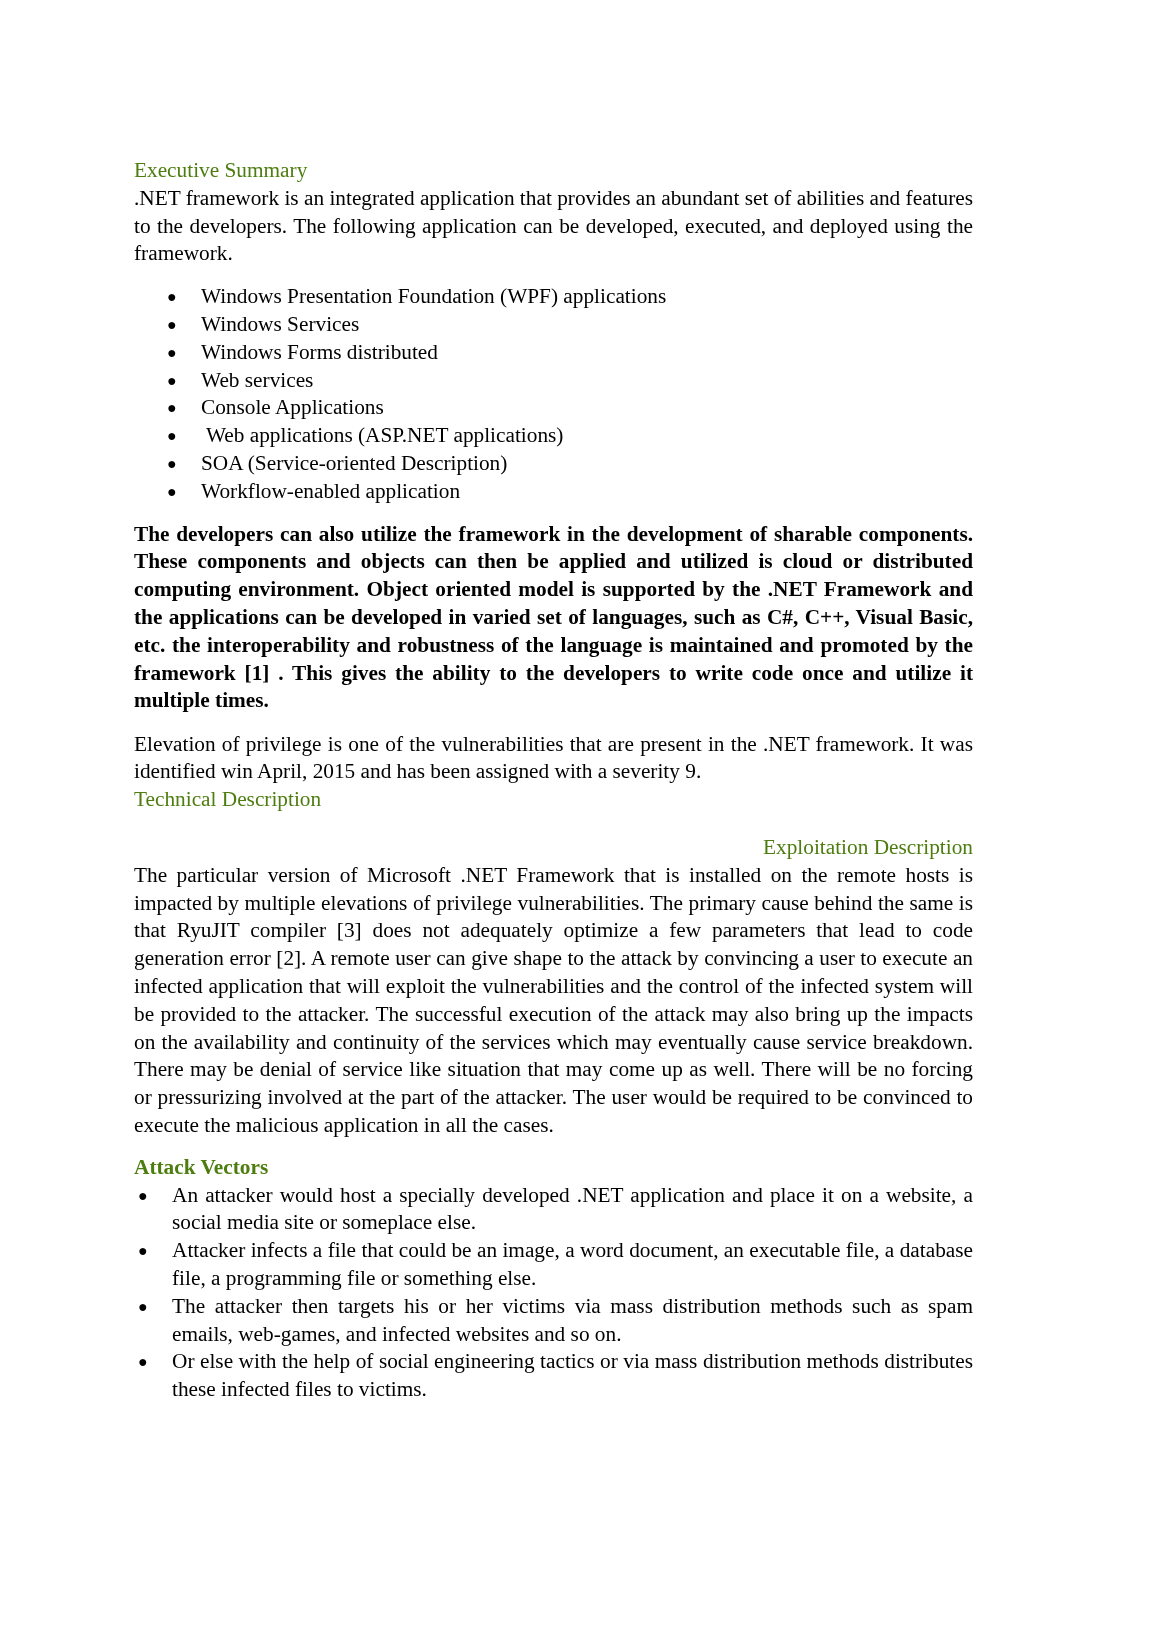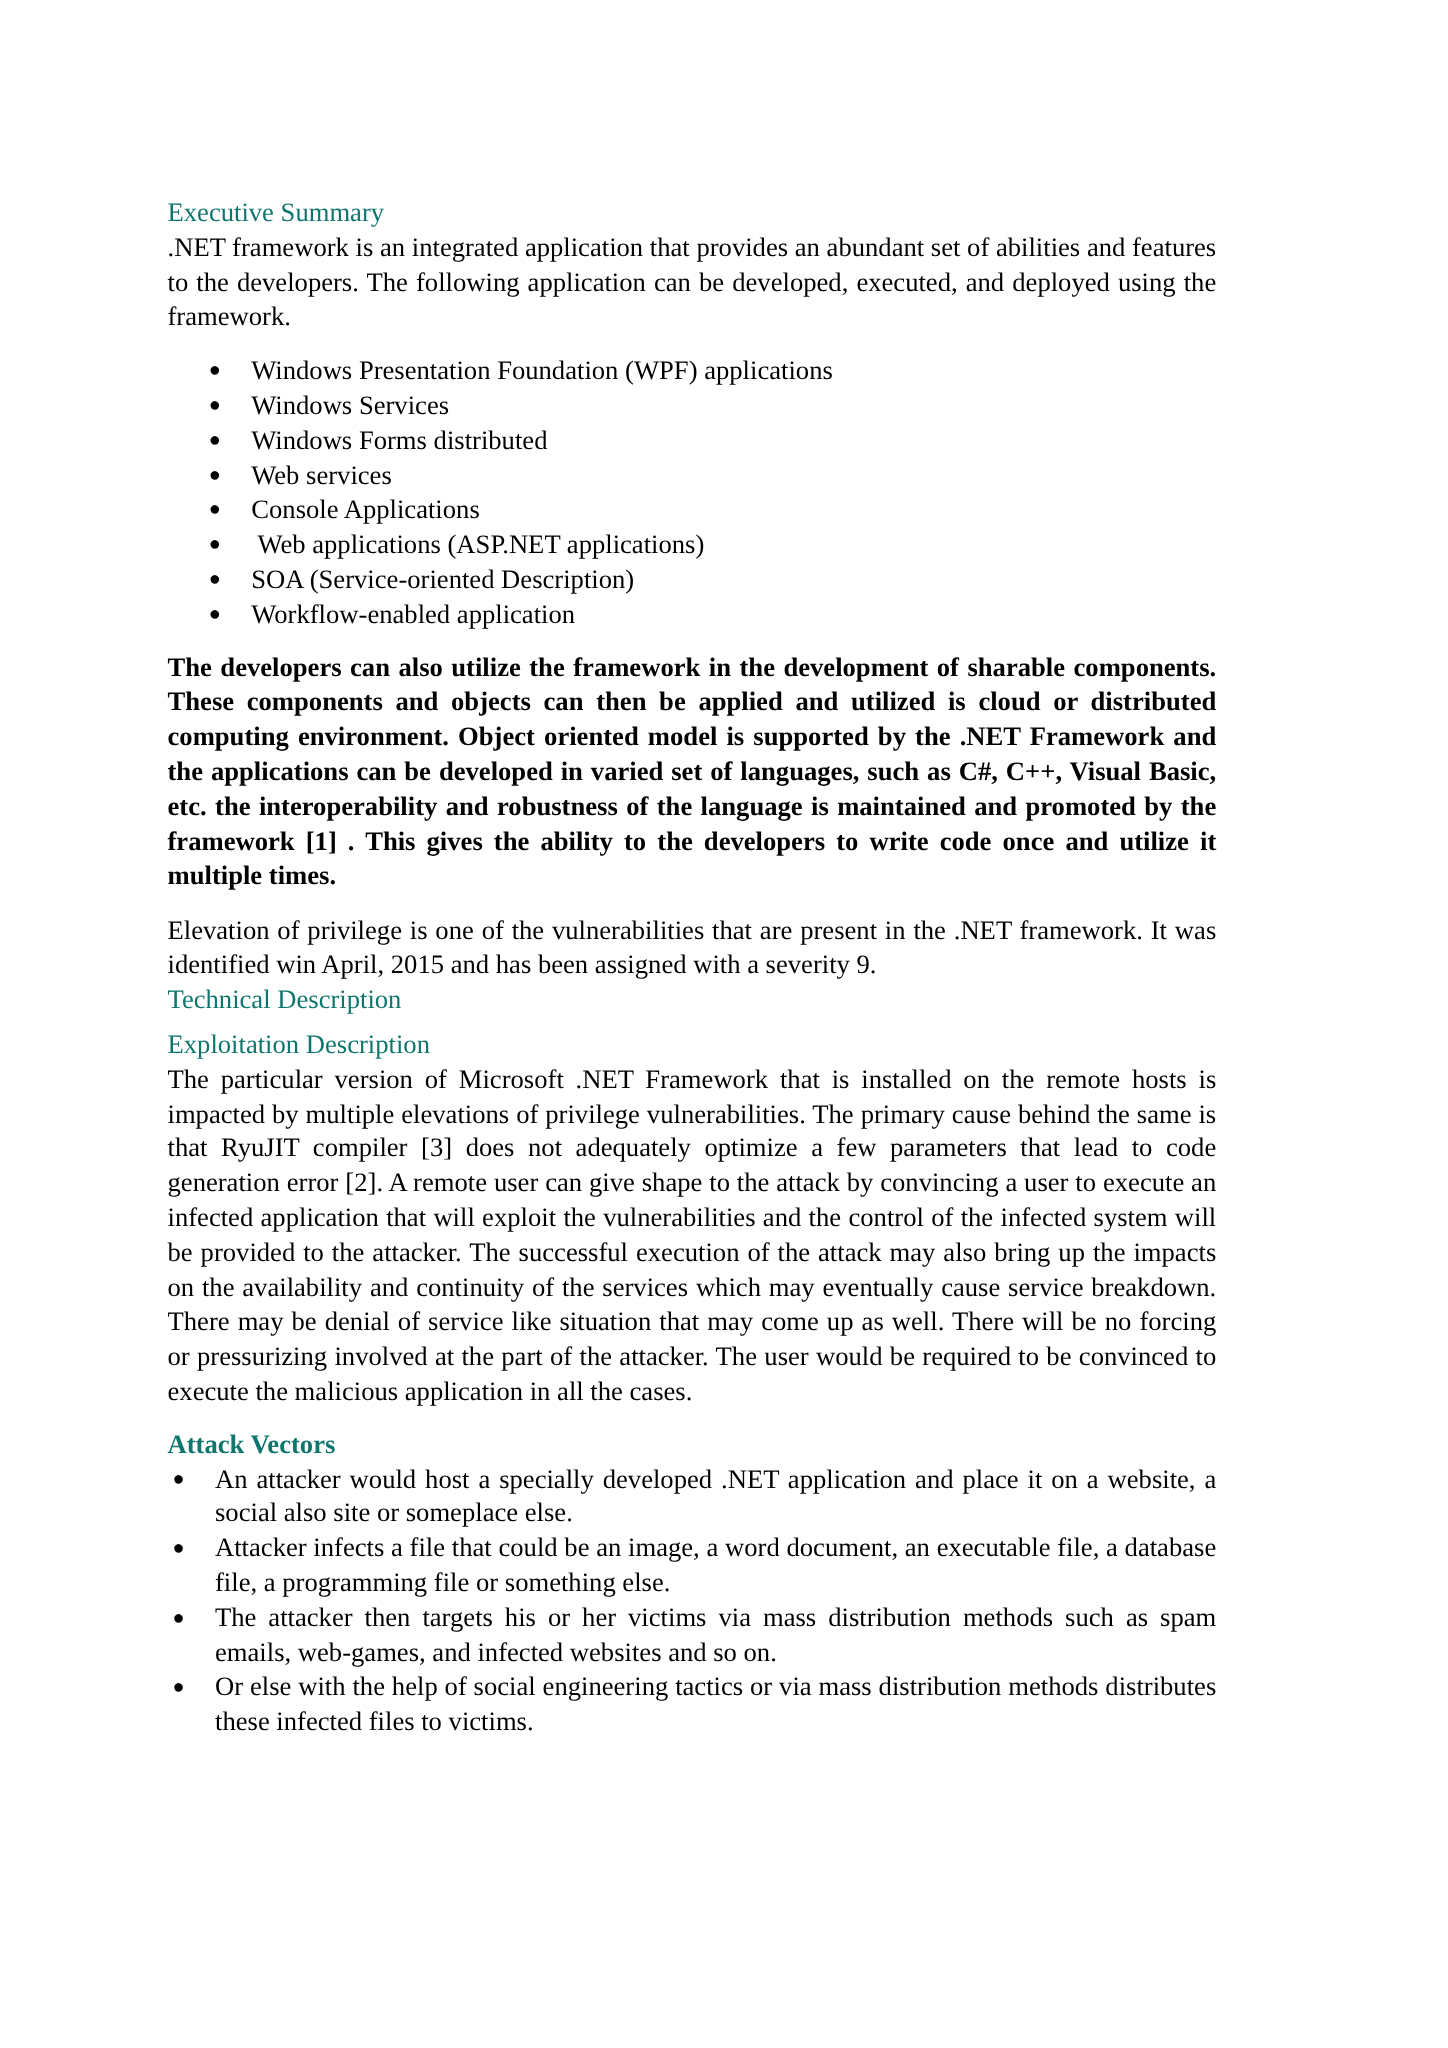--- a/index.html
+++ b/index.html
@@ -8,38 +8,38 @@
     position: absolute;
     left: 134px;
     top: 157px;
     width: 839px;
     font-family: "Liberation Serif", serif;
     font-size: 21.3px;
     line-height: 27.8px;
     color: #000000;
   }
   .heading {
-    color: #0f766e;
+    color: #4d7c0f;
     font-family: "Liberation Serif", serif;
     font-size: 21.3px;
     line-height: 27.8px;
     margin: 0;
     font-weight: normal;
   }
   p { margin: 0; text-align: justify; }
   .mb { margin-bottom: 15.5px; font-weight: bold; }
   ul { list-style: none; margin: 0; padding: 0; }
   ul.apps { margin-top: 15px; margin-bottom: 15px; }
   ul.apps li { position: relative; padding-left: 67px; }
   ul.apps li .bullet { position: absolute; left: 33px; top: 0; }
   ul.vectors li { position: relative; padding-left: 38px; text-align: justify; }
   ul.vectors li .bullet { position: absolute; left: 4px; top: 0; }
   .bullet { font-size: 16px; }
   .gap-before { }
-  .gap-small { margin-top: 8px; }
+  .gap-small { margin-top: 20px; text-align: right; }
   .gap-vectors { margin-top: 14px; font-weight: bold; }
 </style>
 </head>
 <body>
 
 <div class="page">
 
   <h2 class="heading">Executive Summary</h2>
   <p>.NET framework is an integrated application that provides an abundant set of abilities and features to the developers. The following application can be developed, executed, and deployed using the framework.</p>
 
@@ -56,19 +56,19 @@
 
   <p class="mb">The developers can also utilize the framework in the development of sharable components. These components and objects can then be applied and utilized is cloud or distributed computing environment. Object oriented model is supported by the .NET Framework and the applications can be developed in varied set of languages, such as C#, C++, Visual Basic, etc. the interoperability and robustness of the language is maintained and promoted by the framework [1] . This gives the ability to the developers to write code once and utilize it multiple times.</p>
   <p>Elevation of privilege is one of the vulnerabilities that are present in the .NET framework. It was identified win April, 2015 and has been assigned with a severity 9.</p>
 
   <h2 class="heading gap-before">Technical Description</h2>
   <h3 class="heading gap-small">Exploitation Description</h3>
   <p>The particular version of Microsoft .NET Framework that is installed on the remote hosts is impacted by multiple elevations of privilege vulnerabilities. The primary cause behind the same is that RyuJIT compiler [3] does not adequately optimize a few parameters that lead to code generation error [2]. A remote user can give shape to the attack by convincing a user to execute an infected application that will exploit the vulnerabilities and the control of the infected system will be provided to the attacker. The successful execution of the attack may also bring up the impacts on the availability and continuity of the services which may eventually cause service breakdown. There may be denial of service like situation that may come up as well. There will be no forcing or pressurizing involved at the part of the attacker. The user would be required to be convinced to execute the malicious application in all the cases.</p>
 
   <h3 class="heading gap-vectors">Attack Vectors</h3>
   <ul class="vectors">
-    <li><span class="bullet">●</span><span>An attacker would host a specially developed .NET application and place it on a website, a social also site or someplace else.</span></li>
+    <li><span class="bullet">●</span><span>An attacker would host a specially developed .NET application and place it on a website, a social media site or someplace else.</span></li>
     <li><span class="bullet">●</span><span>Attacker infects a file that could be an image, a word document, an executable file, a database file, a programming file or something else.</span></li>
     <li><span class="bullet">●</span><span>The attacker then targets his or her victims via mass distribution methods such as spam emails, web-games, and infected websites and so on.</span></li>
     <li><span class="bullet">●</span><span>Or else with the help of social engineering tactics or via mass distribution methods distributes these infected files to victims.</span></li>
   </ul>
 
 </div>
 
 </body></html>

